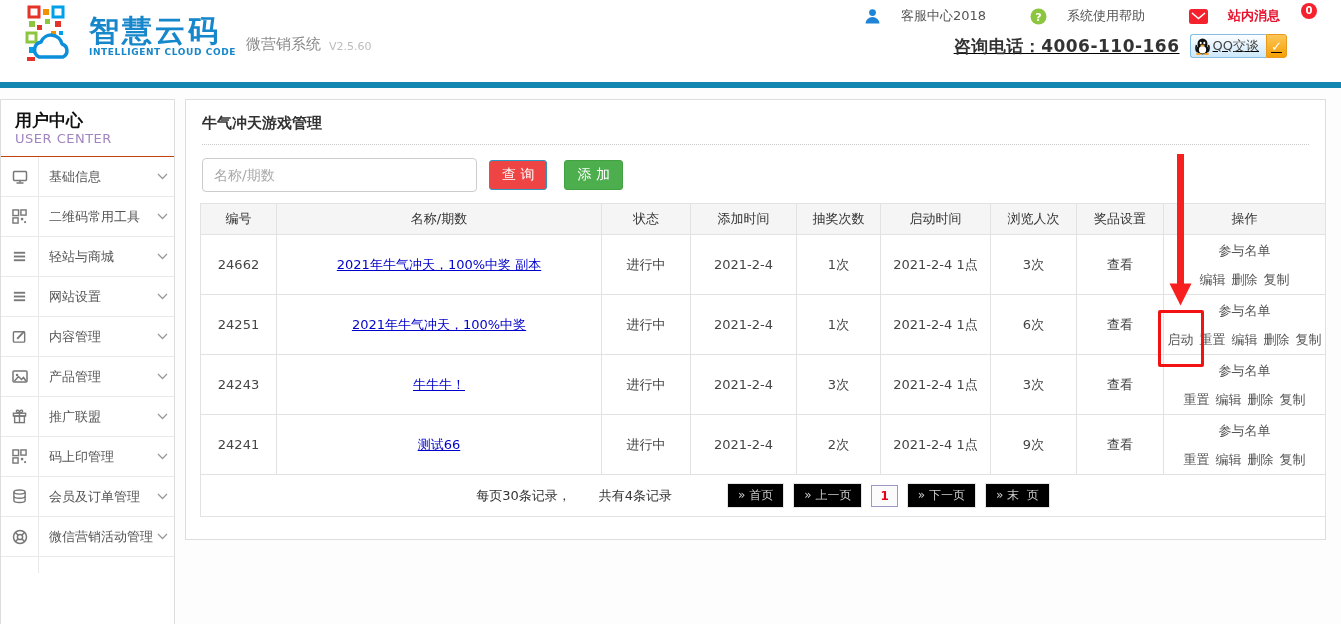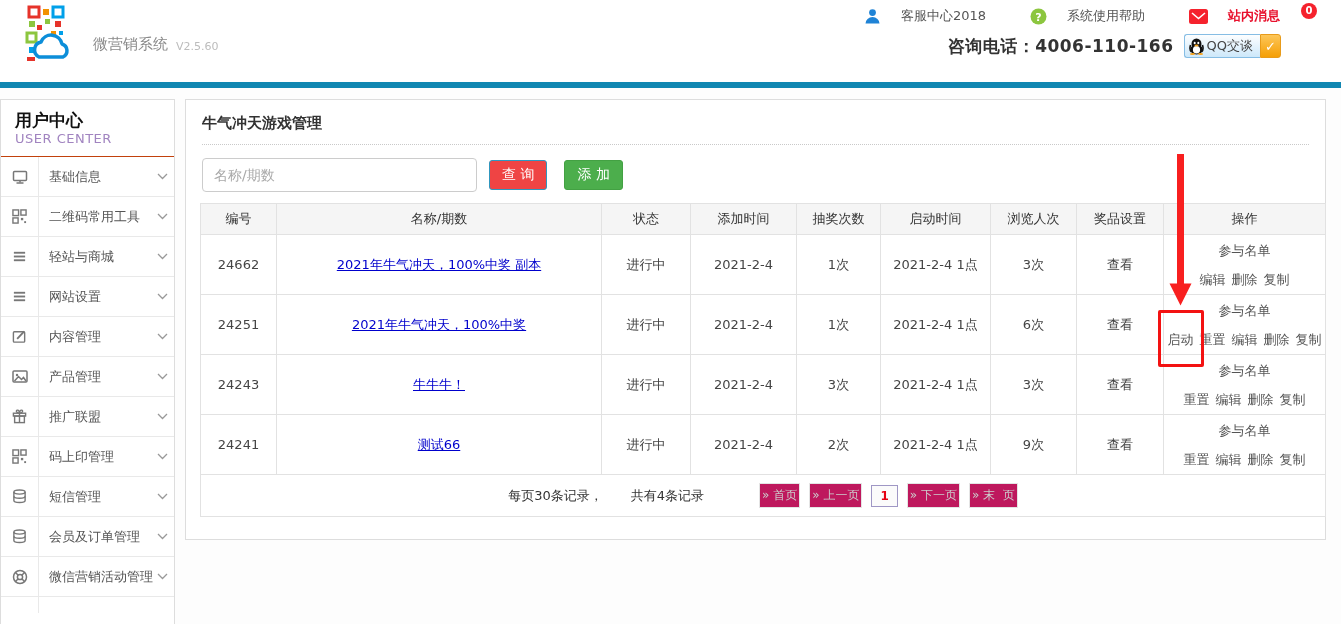--- a/index.html
+++ b/index.html
@@ -19,21 +19,21 @@
 
   .hdr-links { position:absolute; top:7px; right:24px; display:flex; align-items:center; gap:44px;
                font-size:13px; color:#555; }
   .hl { display:inline-flex; align-items:center; gap:20px; cursor:pointer; }
   .ic { display:inline-flex; }
   .msg-txt { color:#e8112d; font-weight:bold; }
   .badge { display:inline-block; min-width:16px; height:16px; border-radius:8px; background:#f5222d;
            color:#fff; font-size:10px; font-weight:bold; text-align:center; line-height:16px;
            position:relative; top:-5px; margin-left:1px; }
 
-  .hdr-phone { position:absolute; top:34px; right:60px; display:flex; align-items:center; }
+  .hdr-phone { position:absolute; top:34px; right:54px; display:flex; align-items:center;text-decoration:underline; }
   .phone { font-size:17px; font-weight:bold; color:#333; letter-spacing:0.5px; }
   .qq { display:inline-flex; margin-left:10px; cursor:pointer; }
   .qq-main { display:inline-flex; align-items:center; gap:3px; padding:2px 7px 2px 4px;
              border:1px solid #86bde4; border-right:none; border-radius:3px 0 0 3px;
              background:linear-gradient(#fdfeff,#cde8fa); font-size:13px; color:#444; }
   .qq-shield { width:21px; display:inline-flex; align-items:center; justify-content:center;
                border:1px solid #e89b1a; border-radius:0 3px 3px 0;
                background:linear-gradient(#fdc658,#f59f06); color:#fff; font-size:13px; font-weight:bold; }
 
   .topbar { position:absolute; left:0; top:82px; width:1341px; height:6px; background:#1187b2; }
@@ -73,22 +73,22 @@
   .prize-link { color:#444; cursor:pointer; }
   .ops-line { line-height:29px; white-space:nowrap;text-align:center; }
   .ops-line a { color:#555; text-decoration:none; margin:0 3px; cursor:pointer; }
   .launch-wrap { position:relative; display:inline-block; }
   .launch-wrap::after { content:""; position:absolute; left:-7px; right:-7px; top:-15px; bottom:-13px;
                         border:3px solid #f31212; border-radius:2px; pointer-events:none; }
   .pg-cell { height:42px !important; }
   .pg-inner { display:flex; justify-content:center; align-items:center; font-size:13px; color:#333; }
   .pg-total { margin-left:28px; }
   .pg-btns { margin-left:55px; display:flex; gap:9px; align-items:center; }
-  .pg-btn { border:1px solid #e4e4e4; background:#be185d; color:#ccc; font-size:12px;
-            padding:3px 2px; white-space:pre; cursor:pointer;
+  .pg-btn { border:1px solid #e4e4e4; background:#000000; color:#ccc; font-size:12px;
+            padding:3px 10px; white-space:pre; cursor:pointer;
             font-family:"DejaVu Sans","Liberation Sans",sans-serif; }
   .pg-cur { border-color:#9f97c5; color:#e60012; font-weight:bold; padding:3px 8px; background:#fbfbfb; }
 
   #annot { position:absolute; left:0; top:0; width:1341px; height:624px; pointer-events:none; z-index:50; }
 </style>
 </head>
 <body>
 
 <div class="page">
 
@@ -104,20 +104,24 @@
           <rect x="12" y="20" width="5" height="5" fill="#e6332a"></rect>
           <rect x="30" y="16" width="6" height="6" fill="#e6332a"></rect>
           <rect x="26" y="26" width="5" height="5" fill="#f29100"></rect>
           <rect x="2" y="28" width="9" height="9" fill="none" stroke="#8cc63f" stroke-width="3"></rect>
           <rect x="34" y="26" width="4" height="4" fill="#00a0e9"></rect>
           <rect x="4" y="42" width="6" height="6" fill="#00a0e9"></rect>
           <rect x="2" y="52" width="8" height="4" fill="#e6332a"></rect>
           <path d="M14 52 a8 8 0 0 1 2 -15 a11 11 0 0 1 21 2 a7 7 0 0 1 1 13 z" fill="#fff" stroke="#0c8ed9" stroke-width="3.5" stroke-linejoin="round"></path>
         </svg>
       </span>
+      <div class="brand-txt">
+        <div class="brand-cn">智慧云码</div>
+        <div class="brand-en">INTELLIGENT CLOUD CODE</div>
+      </div>
       <span class="product">微营销系统</span>
       <span class="version">V2.5.60</span>
     </div>
 
     <div class="hdr-links">
       <span class="hl">
         <span class="ic">
           <svg width="17" height="17" viewBox="0 0 17 17">
             <circle cx="8.5" cy="4.6" r="3.4" fill="#1f83d6"></circle>
             <path d="M1.5 15.5 a7 6.5 0 0 1 14 0 z" fill="#1f83d6"></path>
@@ -290,35 +294,20 @@
           <span class="sb-icon">
             <svg width="15" height="15" viewBox="0 0 16 16">
               <rect x="1" y="1" width="6" height="6" fill="none" stroke="currentColor" stroke-width="1.5"></rect>
               <rect x="9.5" y="1" width="5.5" height="5.5" fill="none" stroke="currentColor" stroke-width="1.5"></rect>
               <rect x="1" y="9.5" width="5.5" height="5.5" fill="none" stroke="currentColor" stroke-width="1.5"></rect>
               <rect x="9.5" y="9.5" width="2.5" height="2.5" fill="currentColor"></rect>
               <rect x="13" y="13" width="2" height="2" fill="currentColor"></rect>
             </svg>
           </span>
           <span class="sb-label">码上印管理</span>
-          <span class="sb-chev">
-            <svg width="11" height="7" viewBox="0 0 11 7">
-              <polyline points="1,1 5.5,5.5 10,1" fill="none" stroke="#999" stroke-width="1.3"></polyline>
-            </svg>
-          </span>
-        </div>
-        <div class="sb-item">
-          <span class="sb-icon">
-            <svg width="15" height="16" viewBox="0 0 16 17">
-              <ellipse cx="8" cy="3.2" rx="6" ry="2.2" fill="none" stroke="currentColor" stroke-width="1.5"></ellipse>
-              <path d="M2 3.2 v4.5 c0 1.2 2.7 2.2 6 2.2 s6 -1 6 -2.2 v-4.5" fill="none" stroke="currentColor" stroke-width="1.5"></path>
-              <path d="M2 7.7 v4.5 c0 1.2 2.7 2.2 6 2.2 s6 -1 6 -2.2 v-4.5" fill="none" stroke="currentColor" stroke-width="1.5"></path>
-            </svg>
-          </span>
-          <span class="sb-label">短信管理</span>
           <span class="sb-chev">
             <svg width="11" height="7" viewBox="0 0 11 7">
               <polyline points="1,1 5.5,5.5 10,1" fill="none" stroke="#999" stroke-width="1.3"></polyline>
             </svg>
           </span>
         </div>
         <div class="sb-item">
           <span class="sb-icon">
             <svg width="15" height="16" viewBox="0 0 16 17">
               <ellipse cx="8" cy="3.2" rx="6" ry="2.2" fill="none" stroke="currentColor" stroke-width="1.5"></ellipse>

